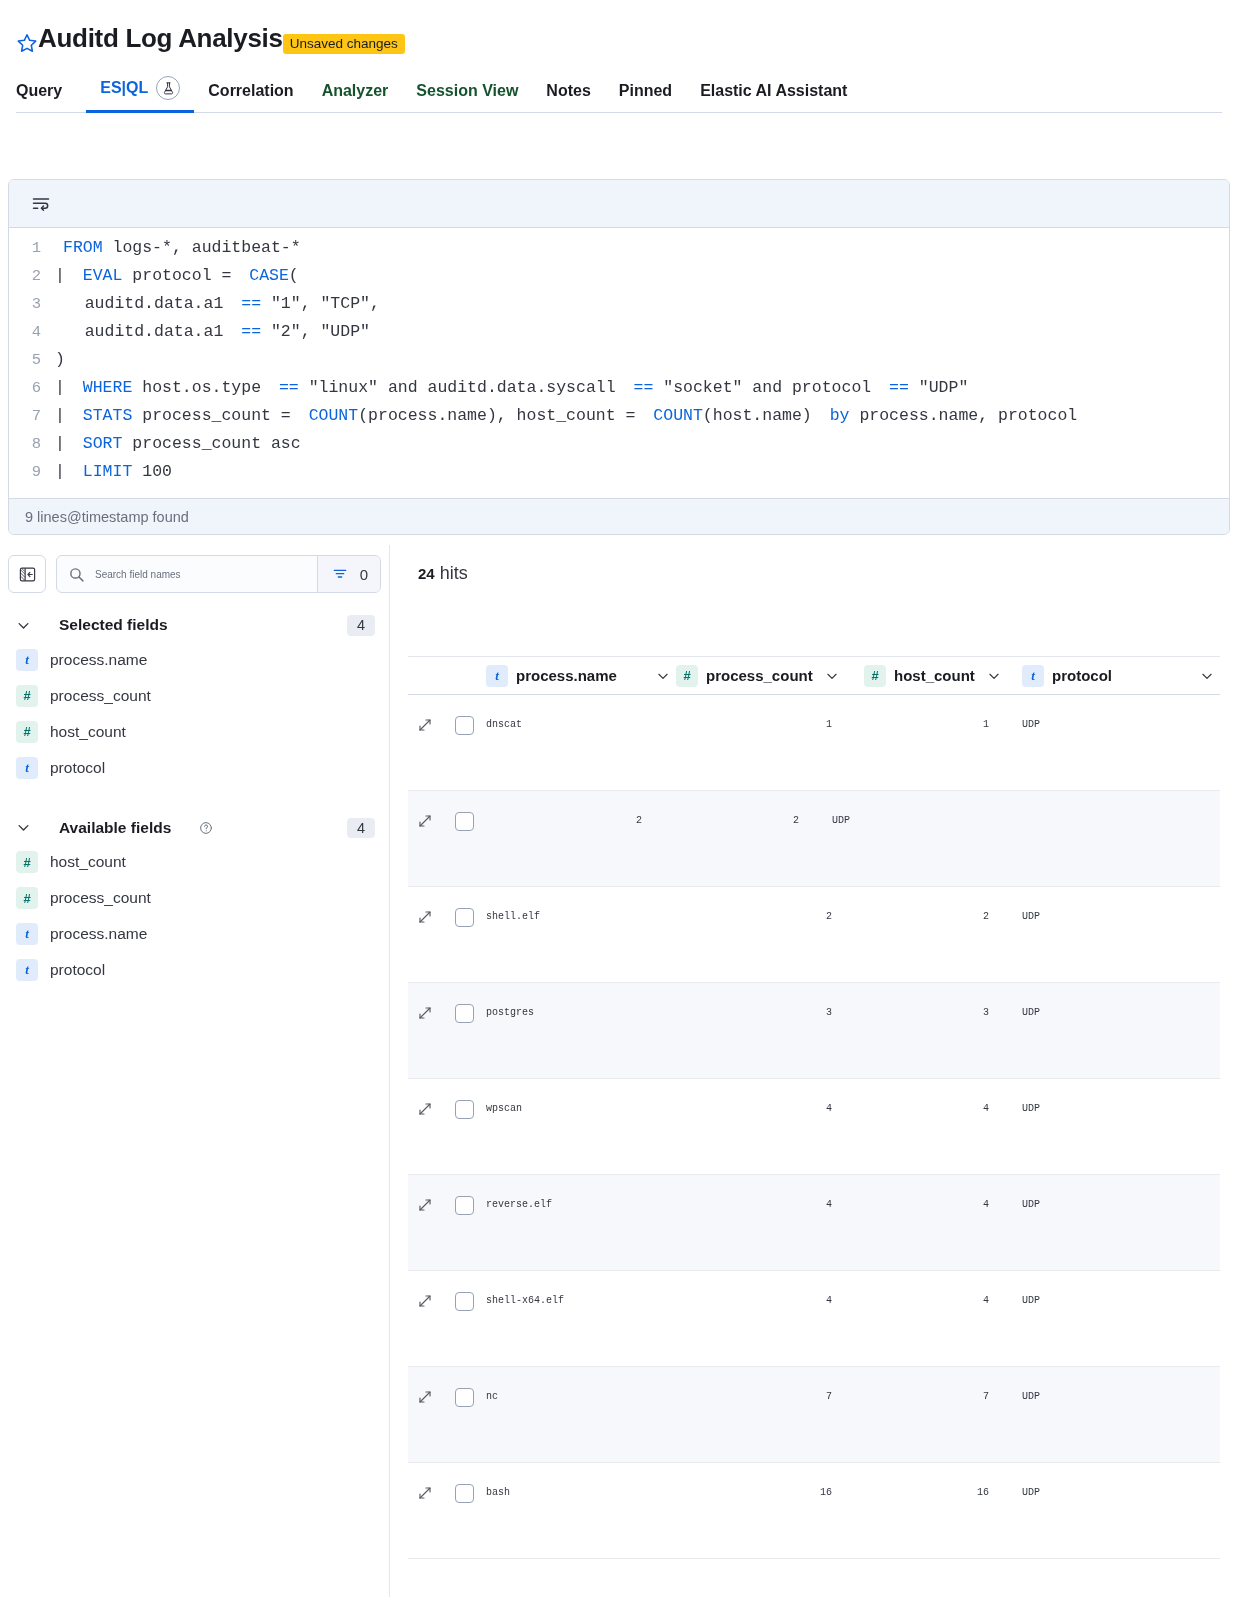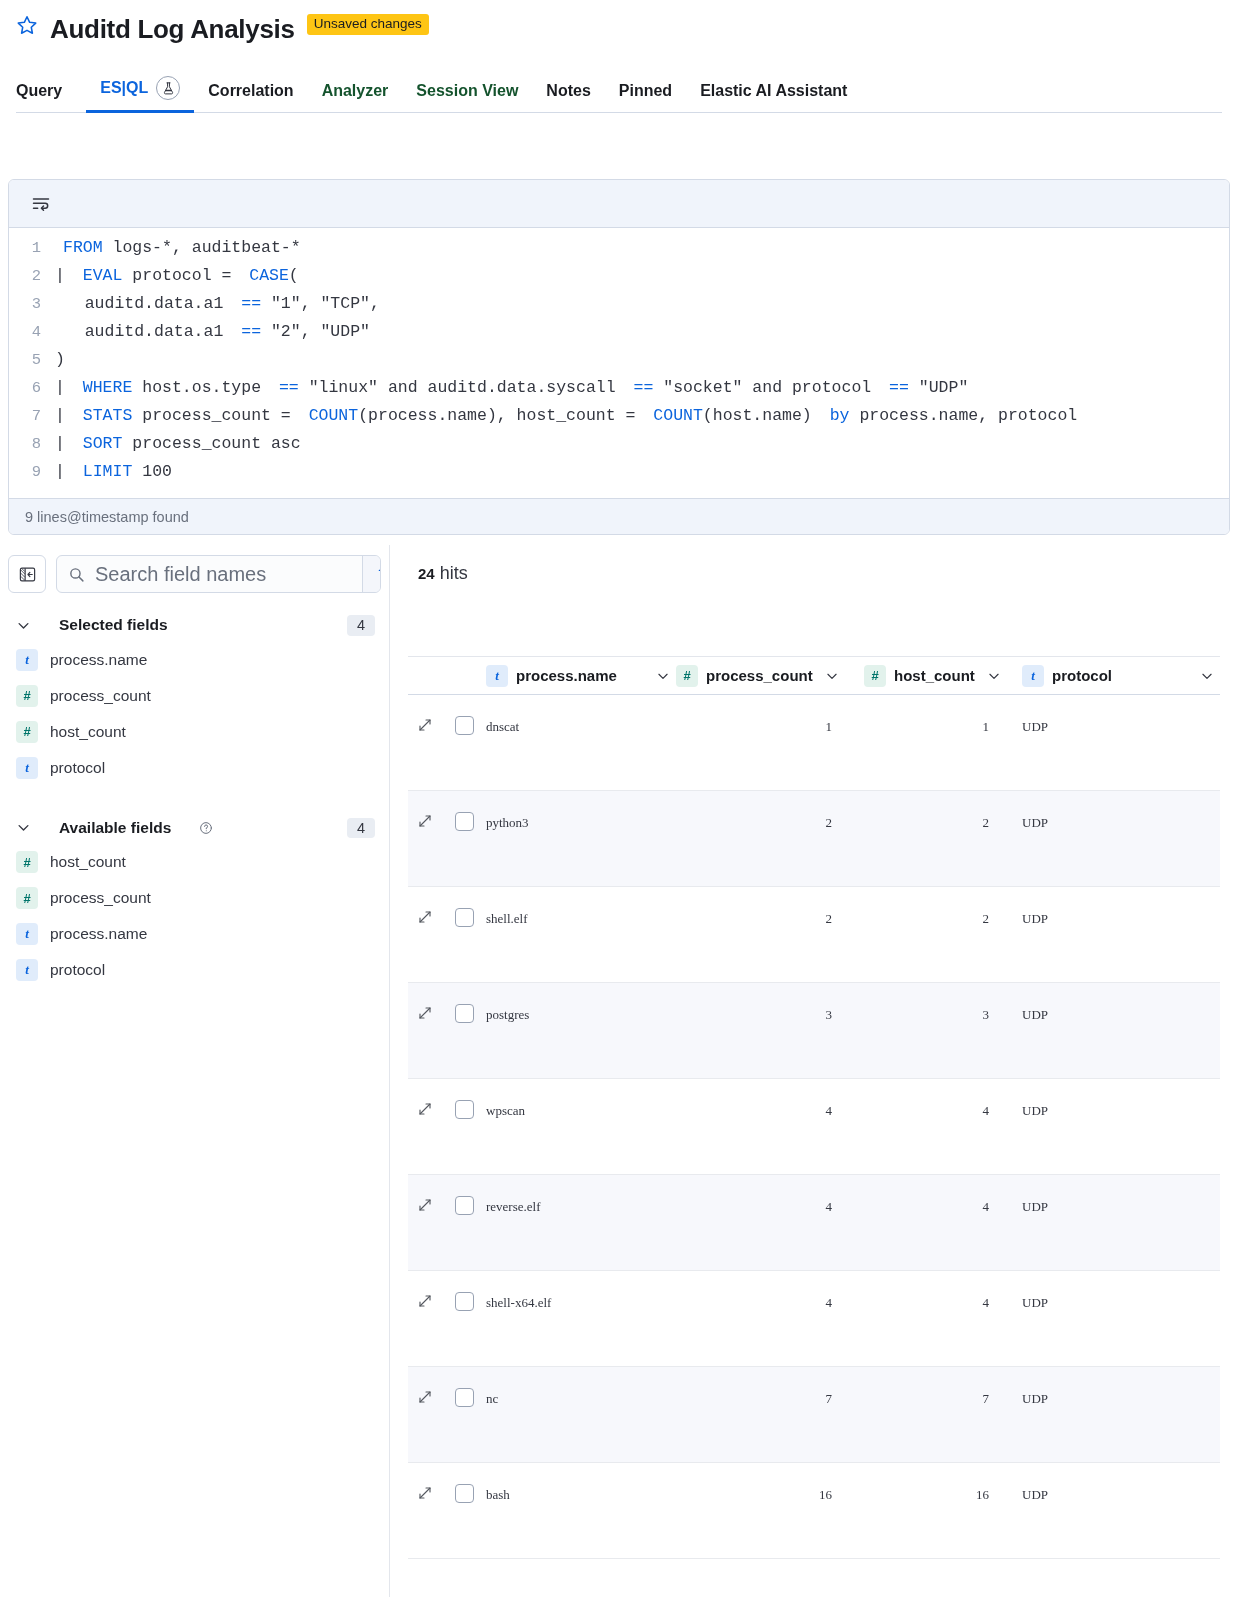--- a/index.html
+++ b/index.html
@@ -12,22 +12,21 @@
     color: #343741;
     overflow: hidden;
   }
 
   
   .app-header {
     padding: 14px 16px 0 16px;
   }
   .title-row {
     display: flex;
-    align-items: flex-start;
-    gap: 12px;
+    align-items: flex-end;
     height: 40px;
   }
   .star-icon {
     width: 22px; height: 22px;
     display: inline-block;
     color: #0b64dd;
     flex: none;
   }
   .page-title {
     font-size: 26px;
@@ -182,21 +181,21 @@
     display: flex;
     align-items: center;
     overflow: hidden;
   }
   .search-icon { margin: 0 8px 0 11px; color: #69707d; flex: none; display:flex; }
   .search-input {
     border: none;
     outline: none;
     background: transparent;
     flex: 1;
-    font-size: 20px;
+    font-size: 10px;
     color: #0f766e;
     font-family: "Liberation Sans", sans-serif;
     height: 100%;
   }
   .search-input::placeholder { color: #69707d; }
   .filter-chip {
     display: flex;
     align-items: center;
     gap: 12px;
     border-left: 1px solid #d3dae6;
@@ -300,22 +299,22 @@
 
   .grid-row {
     display: flex;
     align-items: flex-start;
     height: 96px;
     border-bottom: 1px solid #e8eaee;
   }
   .grid-row.alt { background: #f7f8fc; }
   .cell {
     padding-top: 24px;
-    font-family: Liberation Serif, serif;
-    font-size: 13px;
+    font-family: Liberation Mono, monospace;
+    font-size: 10px;
     color: #343741;
   }
   .cell.num { text-align: right; padding-right: 32px; }
   .cell.hc  { text-align: right; padding-right: 33px; }
   .exp-btn {
     width: 34px;
     display: flex;
     justify-content: center;
     padding-top: 22px;
     color: #54585f;
@@ -609,21 +608,20 @@
             <div class="exp-btn">
               <svg viewBox="0 0 24 24" width="16" height="16" fill="none" stroke="currentColor" stroke-width="1.7" stroke-linecap="round" stroke-linejoin="round">
                 <line x1="4.5" y1="19.5" x2="19.5" y2="4.5"></line>
                 <polyline points="13.5,4.5 19.5,4.5 19.5,10.5"></polyline>
                 <polyline points="10.5,19.5 4.5,19.5 4.5,13.5"></polyline>
               </svg>
             </div>
             <div class="chk-wrap">
               <div class="chk"></div>
             </div>
-            <div class="cell col-name">python3</div>
             <div class="cell col-pc num">2</div>
             <div class="cell col-hc hc">2</div>
             <div class="cell col-proto">UDP</div>
           </div>
           <div class="grid-row">
             <div class="exp-btn">
               <svg viewBox="0 0 24 24" width="16" height="16" fill="none" stroke="currentColor" stroke-width="1.7" stroke-linecap="round" stroke-linejoin="round">
                 <line x1="4.5" y1="19.5" x2="19.5" y2="4.5"></line>
                 <polyline points="13.5,4.5 19.5,4.5 19.5,10.5"></polyline>
                 <polyline points="10.5,19.5 4.5,19.5 4.5,13.5"></polyline>

